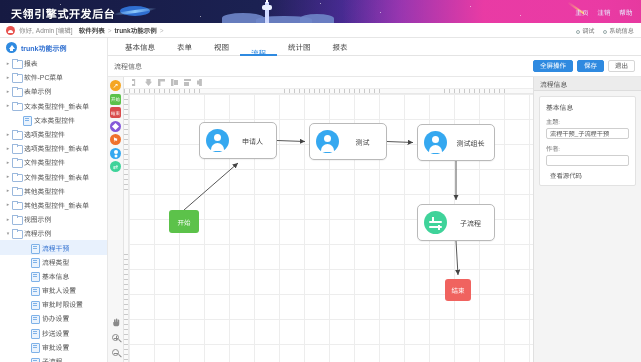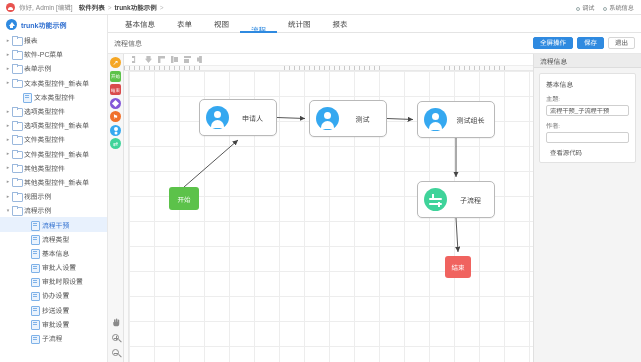--- a/index.html
+++ b/index.html
@@ -269,20 +269,41 @@
     width:100%; height:11px; border:1px solid #cfcfcf; border-radius:2px; font-size:6.2px;
     padding:0 3px; color:#555; font-family:inherit; background:#fff;
   }
   .src-link{ font-size:6.4px; color:#555; cursor:pointer; padding-left:4px; }
 </style>
 </head>
 <body>
 
 <div id="app">
 
+  <div class="banner">
+    <div class="bg-grad"></div>
+    <div class="star" style="left:60px;top:4px"></div>
+    <div class="star" style="left:200px;top:16px"></div>
+    <div class="star" style="left:320px;top:3px"></div>
+    <div class="star" style="left:380px;top:12px"></div>
+    <div class="star" style="left:470px;top:6px"></div>
+    <div class="star" style="left:520px;top:15px"></div>
+    <div class="planet"></div>
+    <div class="hill" style="left:222px;bottom:0;width:42px;height:10px"></div>
+    <div class="hill" style="left:256px;bottom:0;width:56px;height:7px"></div>
+    <div class="hill" style="left:300px;bottom:0;width:34px;height:9px"></div>
+    <div class="tower"></div>
+    <div class="comet"></div>
+    <div class="title">天翎引擎式开发后台</div>
+    <div class="top-links">
+      <span>主页</span>
+      <span>注销</span>
+      <span>帮助</span>
+    </div>
+  </div>
 
   <div class="crumb-bar">
     <div class="crumb-avatar"></div>
     <span class="crumb-hello">你好,</span>
     <span class="crumb-hello" style="margin-left:2px">Admin [编辑]</span>
     <span class="crumb-link" style="margin-left:6px">软件列表</span>
     <span class="crumb-sep">&gt;</span>
     <span class="crumb-cur">trunk功能示例</span>
     <span class="crumb-sep">&gt;</span>
     <div class="crumb-right">

